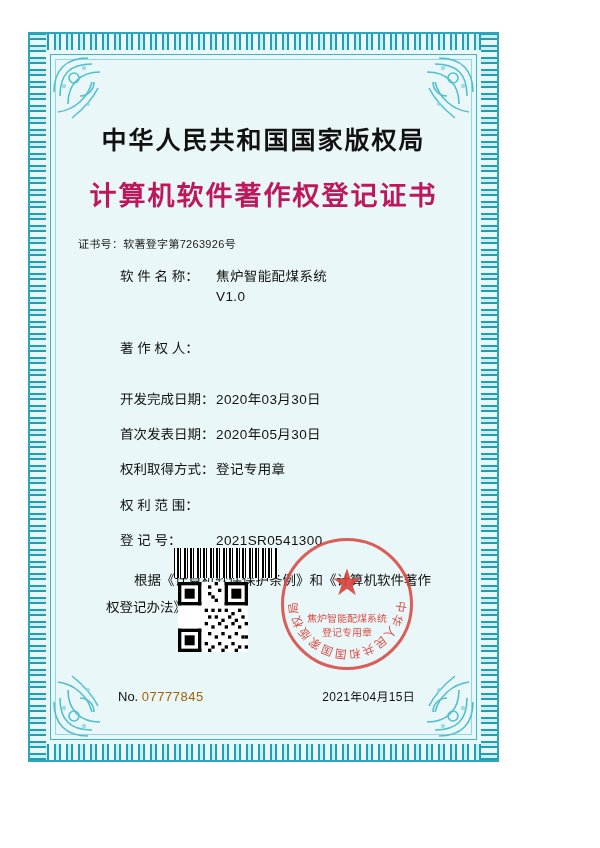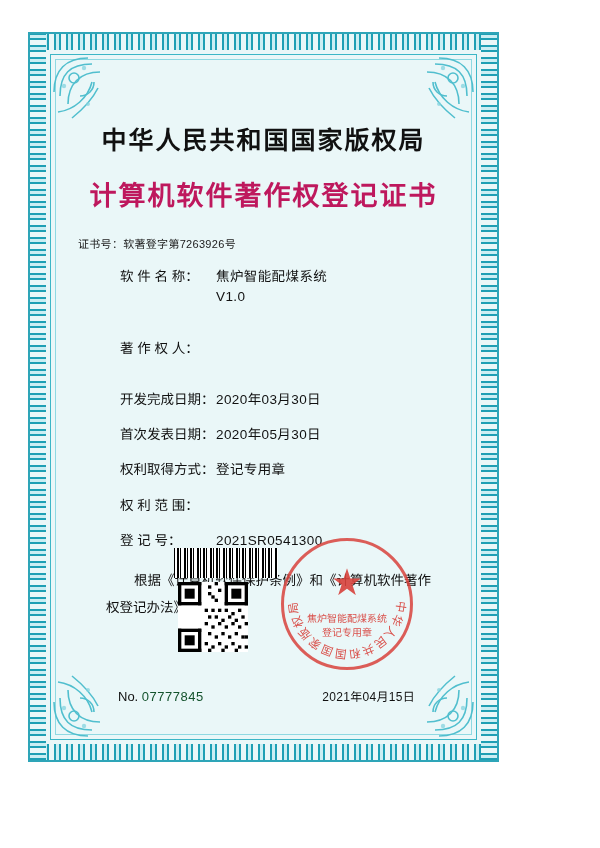--- a/index.html
+++ b/index.html
@@ -234,21 +234,21 @@
     display: flex;
     justify-content: space-between;
     align-items: baseline;
     padding: 0 34px 0 40px;
   }
   .serial {
     font-size: 13px;
     color: #111;
   }
   .serial .num {
-    color: #14532d;
+    color: #a16207;
     letter-spacing: .5px;
   }
   .issue-date {
     font-size: 12px;
     color: #111;
     letter-spacing: .3px;
   }
 </style>
 </head>
 <body>

